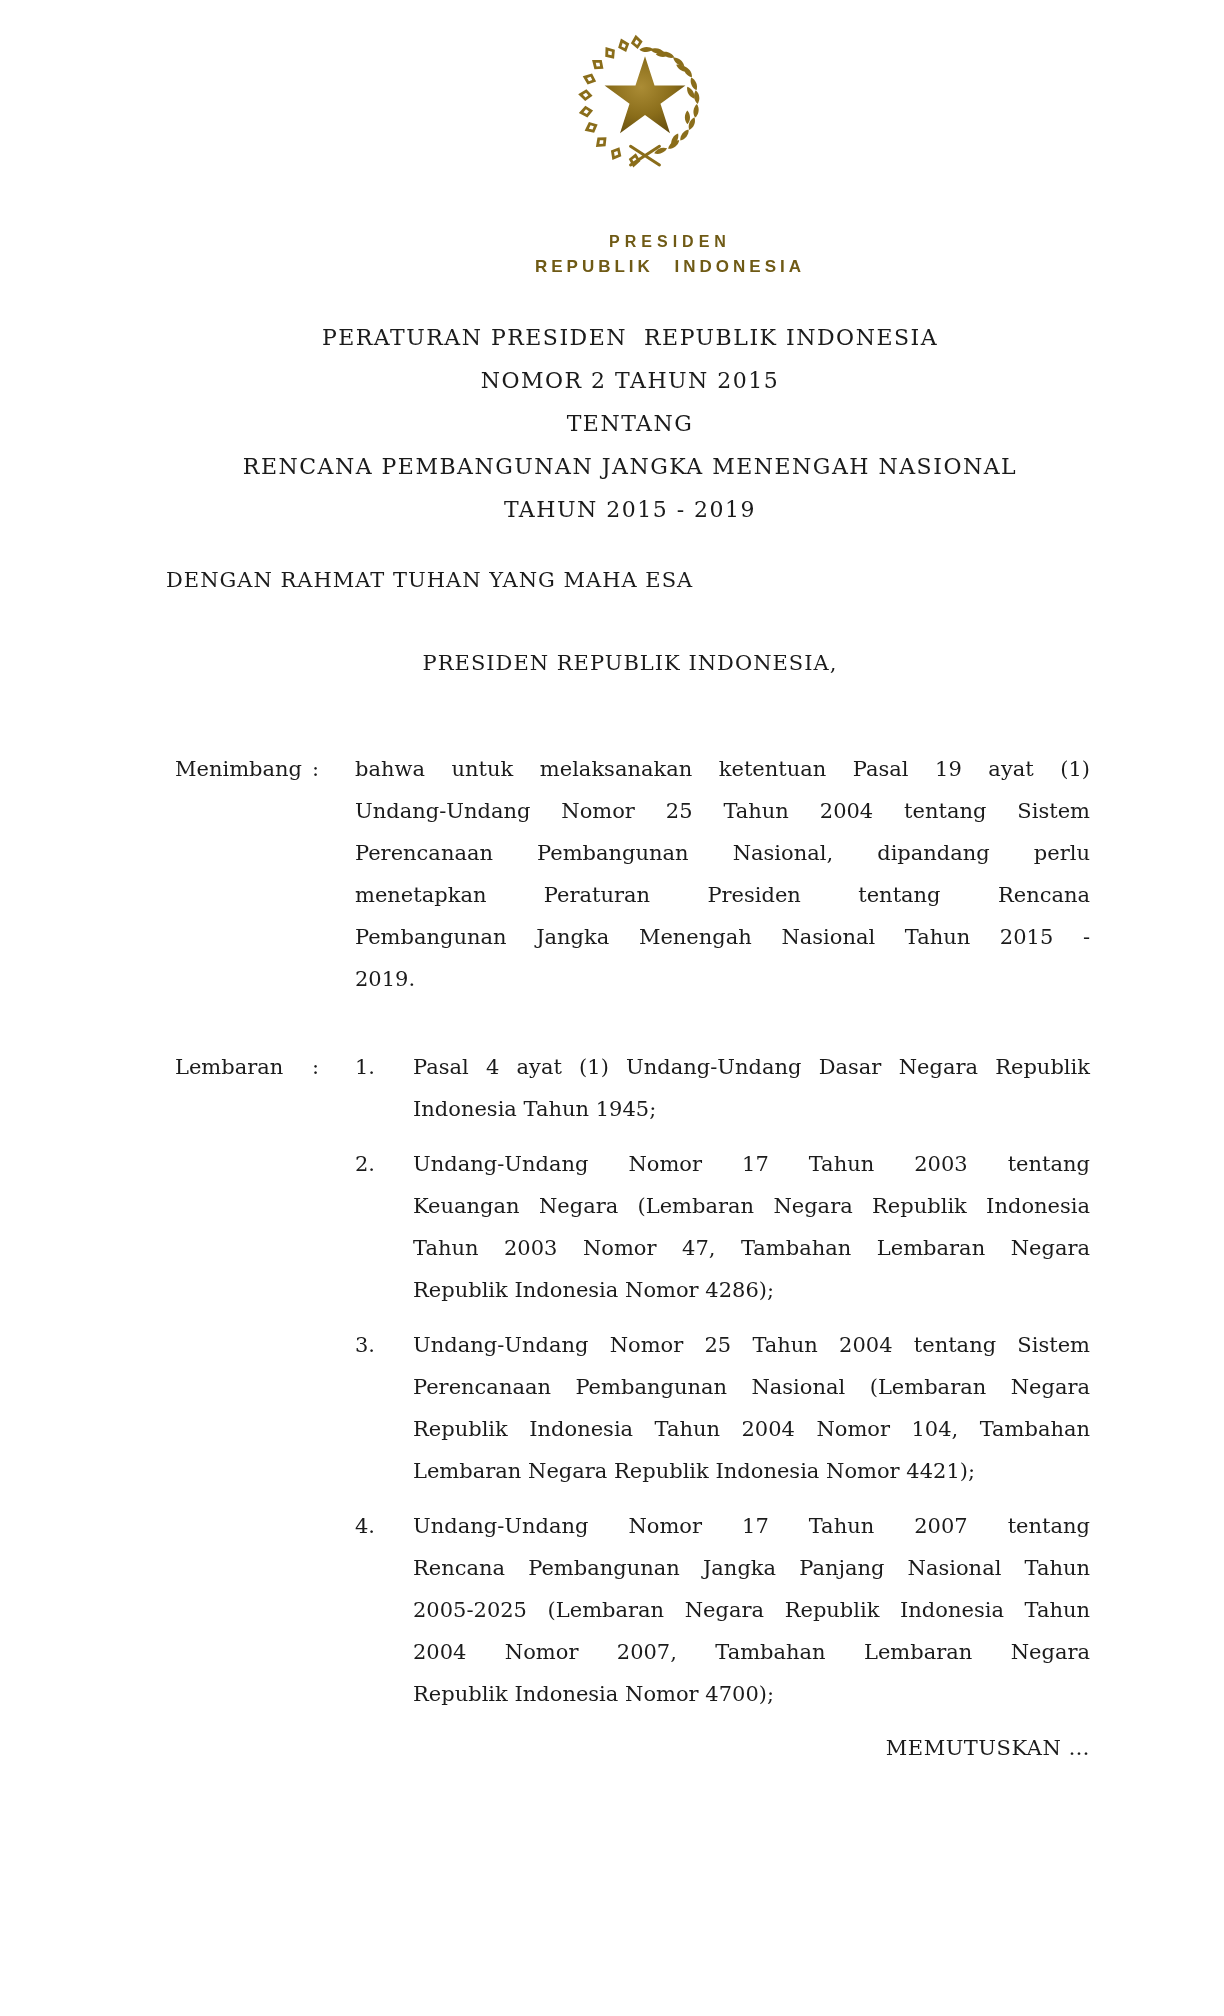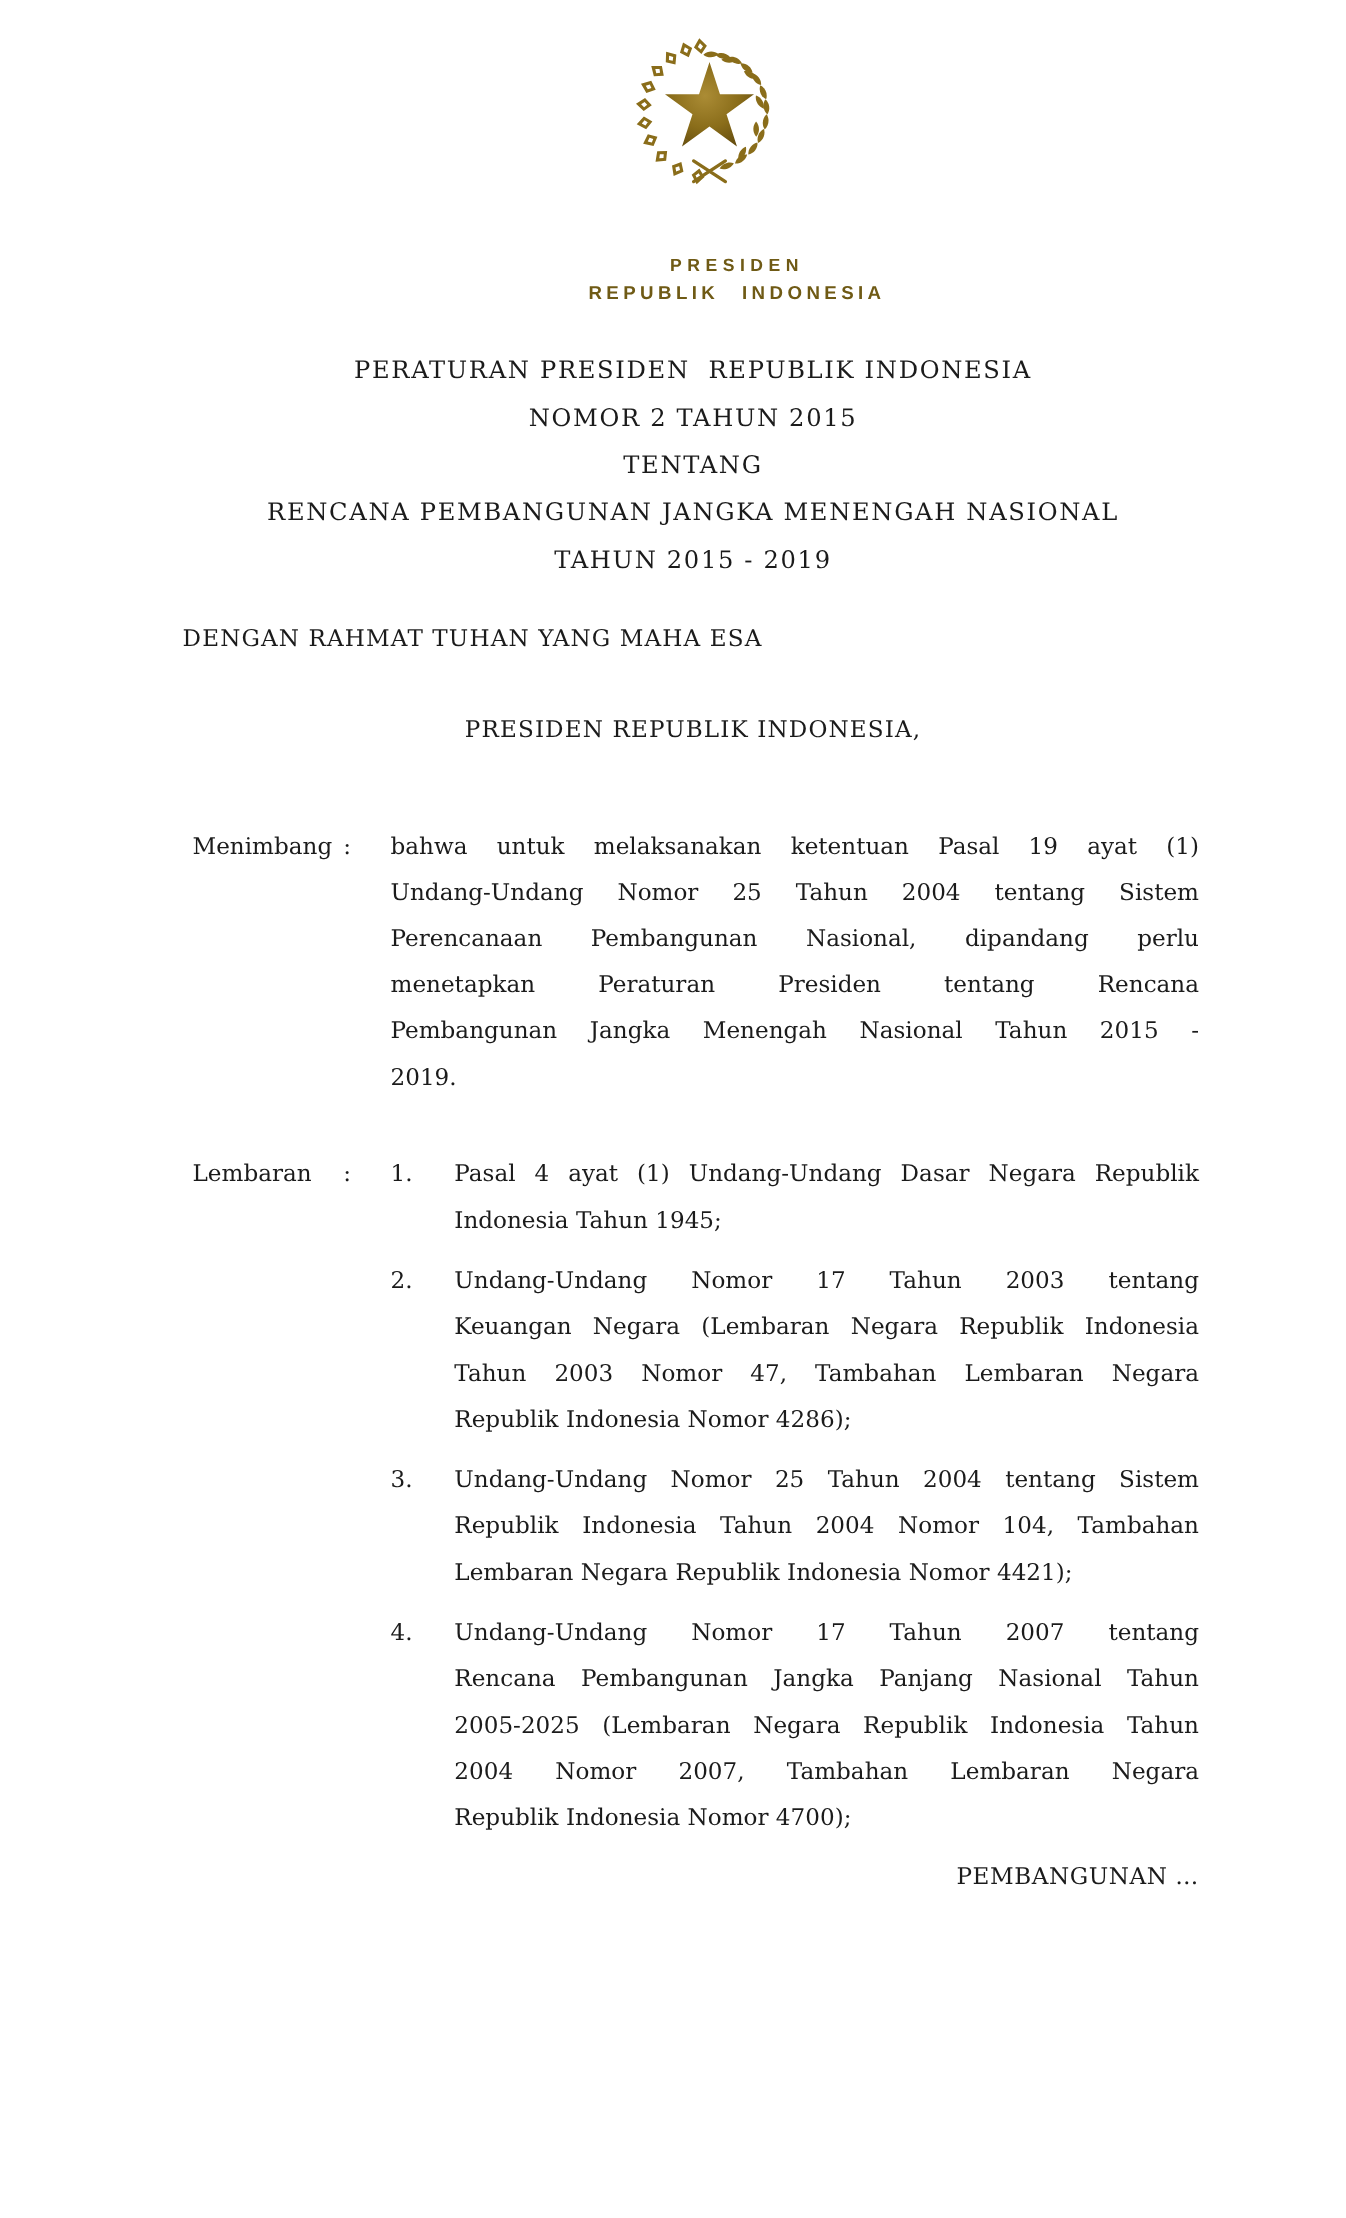--- a/index.html
+++ b/index.html
@@ -146,33 +146,34 @@
           <div class="line j">Keuangan Negara (Lembaran Negara Republik Indonesia</div>
           <div class="line j">Tahun 2003 Nomor 47, Tambahan Lembaran Negara</div>
           <div class="line">Republik Indonesia Nomor 4286);</div>
         </div>
       </div>
 
       <div class="item">
         <div class="item-num">3.</div>
         <div class="item-lines">
           <div class="line j">Undang-Undang Nomor 25 Tahun 2004 tentang Sistem</div>
+          <div class="line j">Perencanaan Pembangunan Nasional (Lembaran Negara</div>
           <div class="line j">Republik Indonesia Tahun 2004 Nomor 104, Tambahan</div>
           <div class="line">Lembaran Negara Republik Indonesia Nomor 4421);</div>
         </div>
       </div>
 
       <div class="item">
         <div class="item-num">4.</div>
         <div class="item-lines">
           <div class="line j">Undang-Undang Nomor 17 Tahun 2007 tentang</div>
           <div class="line j">Rencana Pembangunan Jangka Panjang Nasional Tahun</div>
           <div class="line j">2005-2025 (Lembaran Negara Republik Indonesia Tahun</div>
           <div class="line j">2004 Nomor 2007, Tambahan Lembaran Negara</div>
           <div class="line">Republik Indonesia Nomor 4700);</div>
         </div>
       </div>
 
     </div>
   </div>
 
-  <div class="catchword">PEMBANGUNAN …</div>
+  <div class="catchword">MEMUTUSKAN …</div>
 </div>
 
 </body></html>

